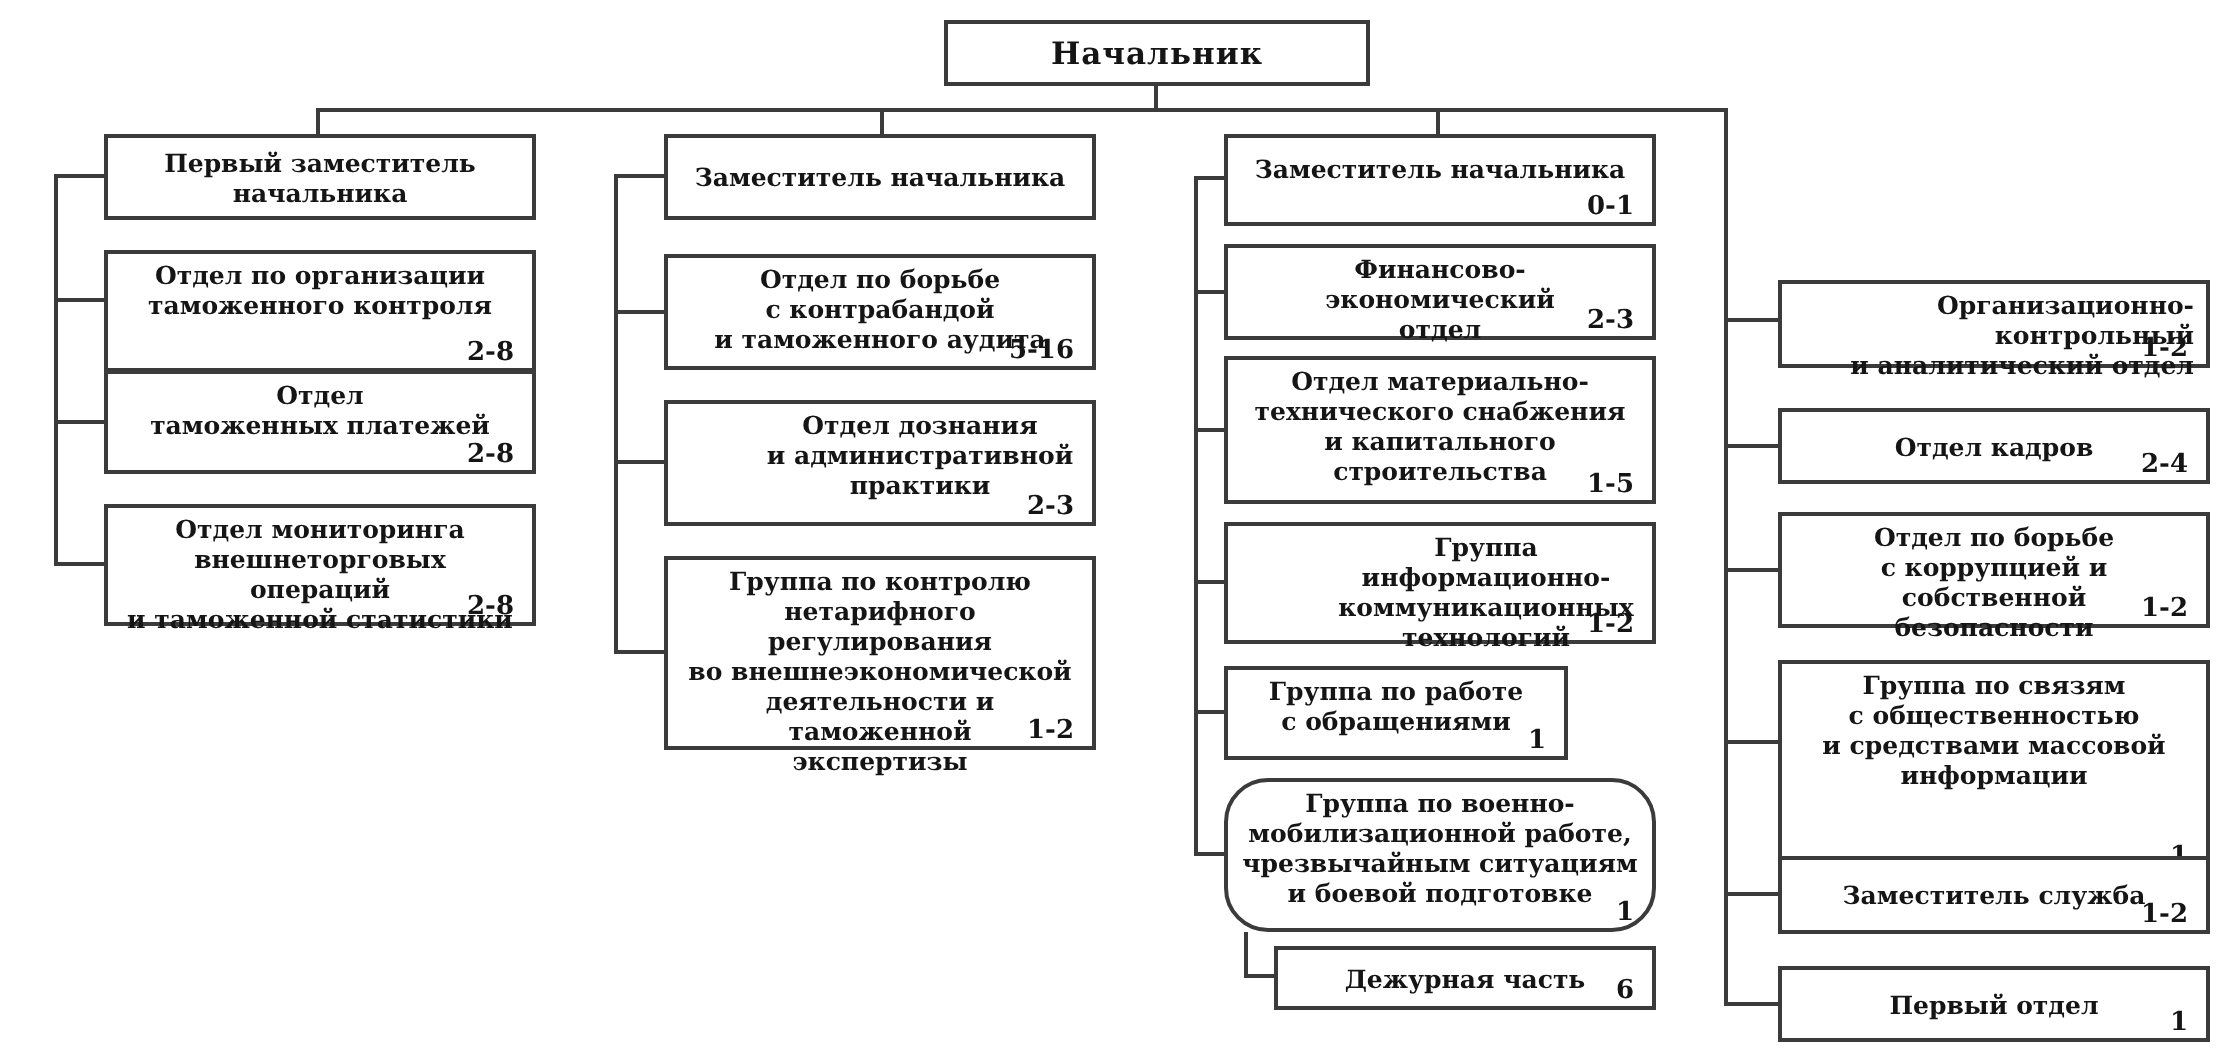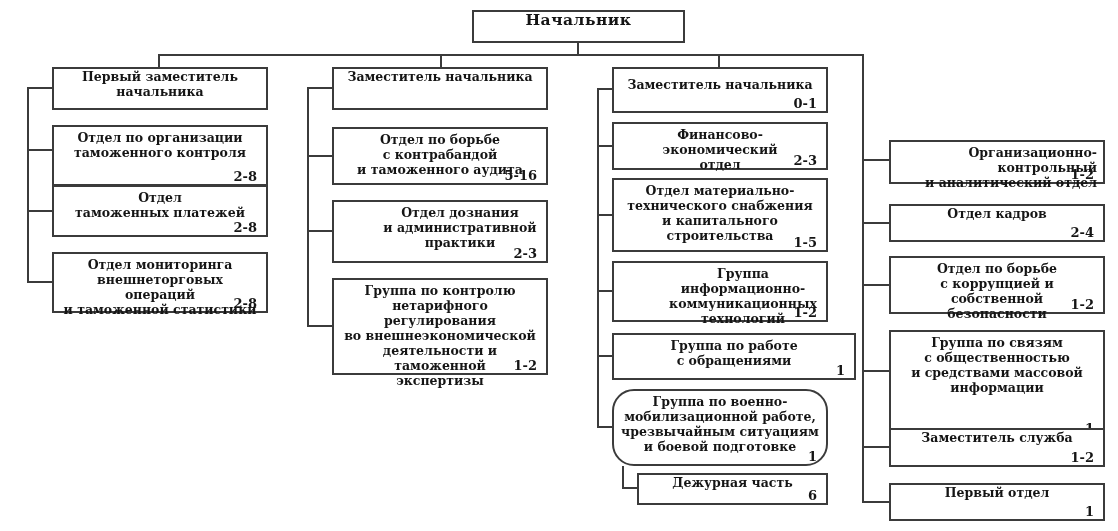--- a/index.html
+++ b/index.html
@@ -18,21 +18,21 @@
     font-weight:bold;
     font-size:12.5px;
     line-height:15px;
     text-align:center;
   }
   .lbl{
     white-space:pre-line;
     width:100%;
     padding:3px 6px 0 6px;
   }
-  .vcenter{display:flex;justify-content:center;}
+  .vcenter{display:flex;align-items:center;justify-content:center;}
   .vcenter .lbl{padding:0 6px;}
   .staff{
     position:absolute;
     right:9px;bottom:0px;
     font-weight:bold;
     font-size:13px;
   }
   .chief{font-size:15.5px;letter-spacing:.5px;}
   .pt6{padding-top:5px;}
   .line{position:absolute;background:#3b3b3b;}
@@ -146,21 +146,21 @@
 и капитального
 строительства</div>
     <div class="staff">1-5</div>
   </div>
   <div class="box" style="left:612px;top:261px;width:216px;height:61px;padding-left:46px;">
     <div class="lbl">Группа информационно-
 коммуникационных
 технологий</div>
     <div class="staff">1-2</div>
   </div>
-  <div class="box" style="left:612px;top:333px;width:244px;height:47px;">
+  <div class="box" style="left:612px;top:333px;width:172px;height:47px;">
     <div class="lbl">Группа по работе
 с обращениями</div>
     <div class="staff">1</div>
   </div>
   <div class="box" style="left:612px;top:389px;width:216px;height:77px;border-radius:22px;">
     <div class="lbl">Группа по военно-
 мобилизационной работе,
 чрезвычайным ситуациям
 и боевой подготовке</div>
     <div class="staff">1</div>

